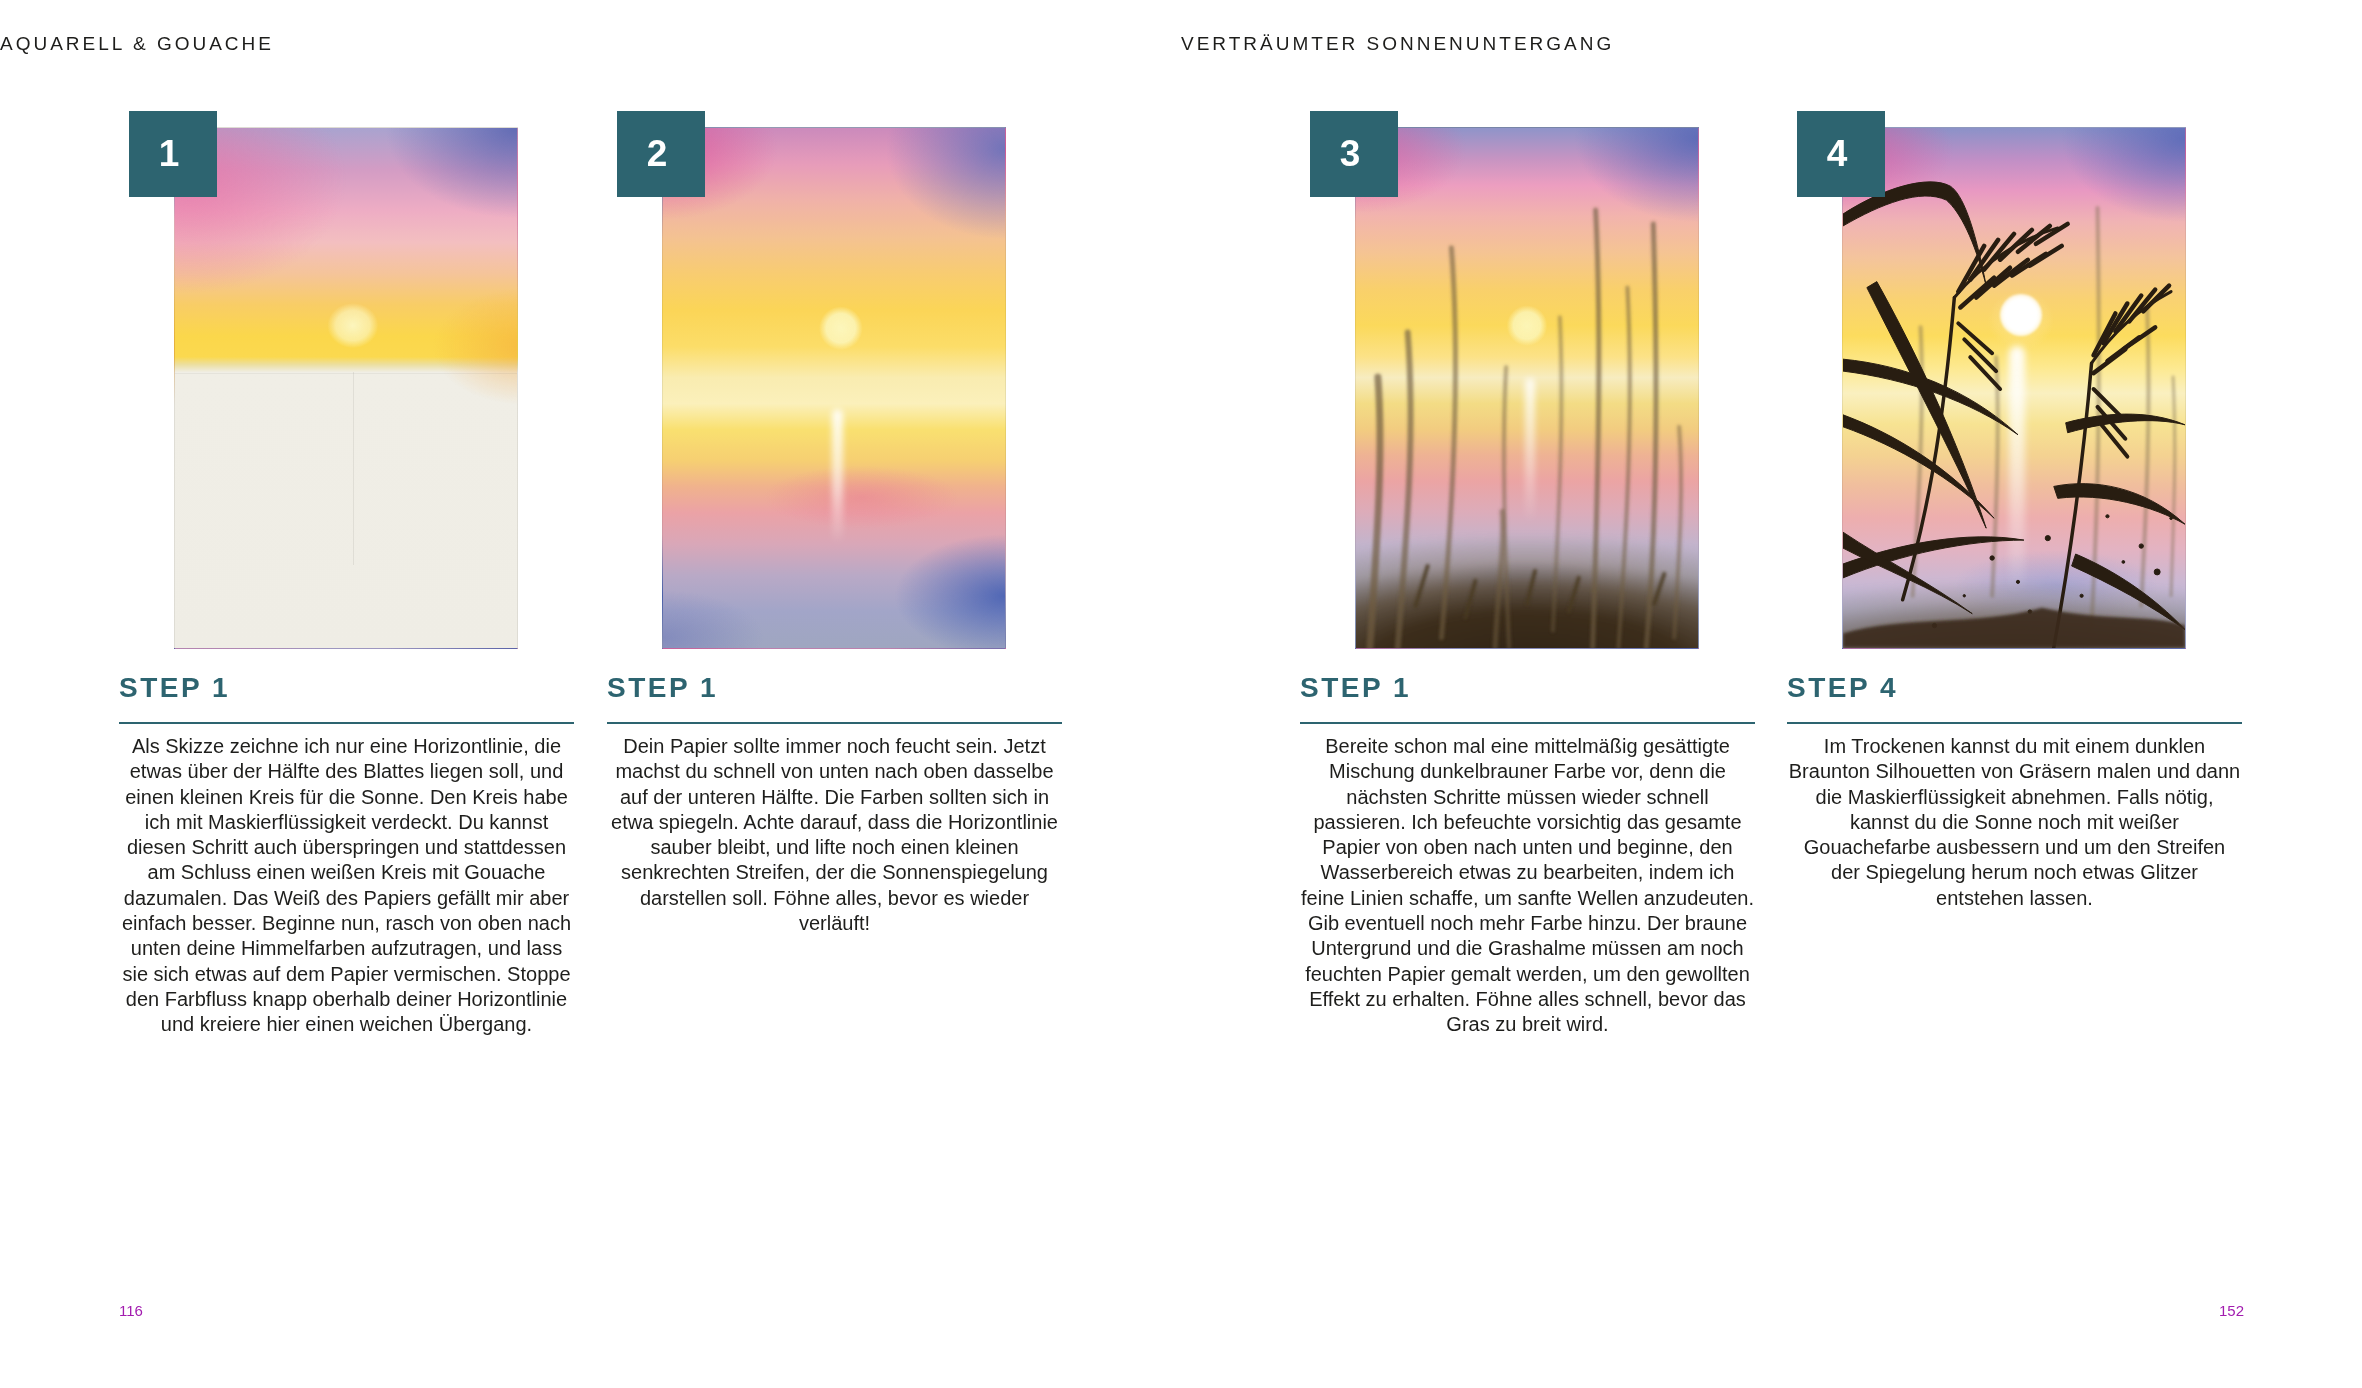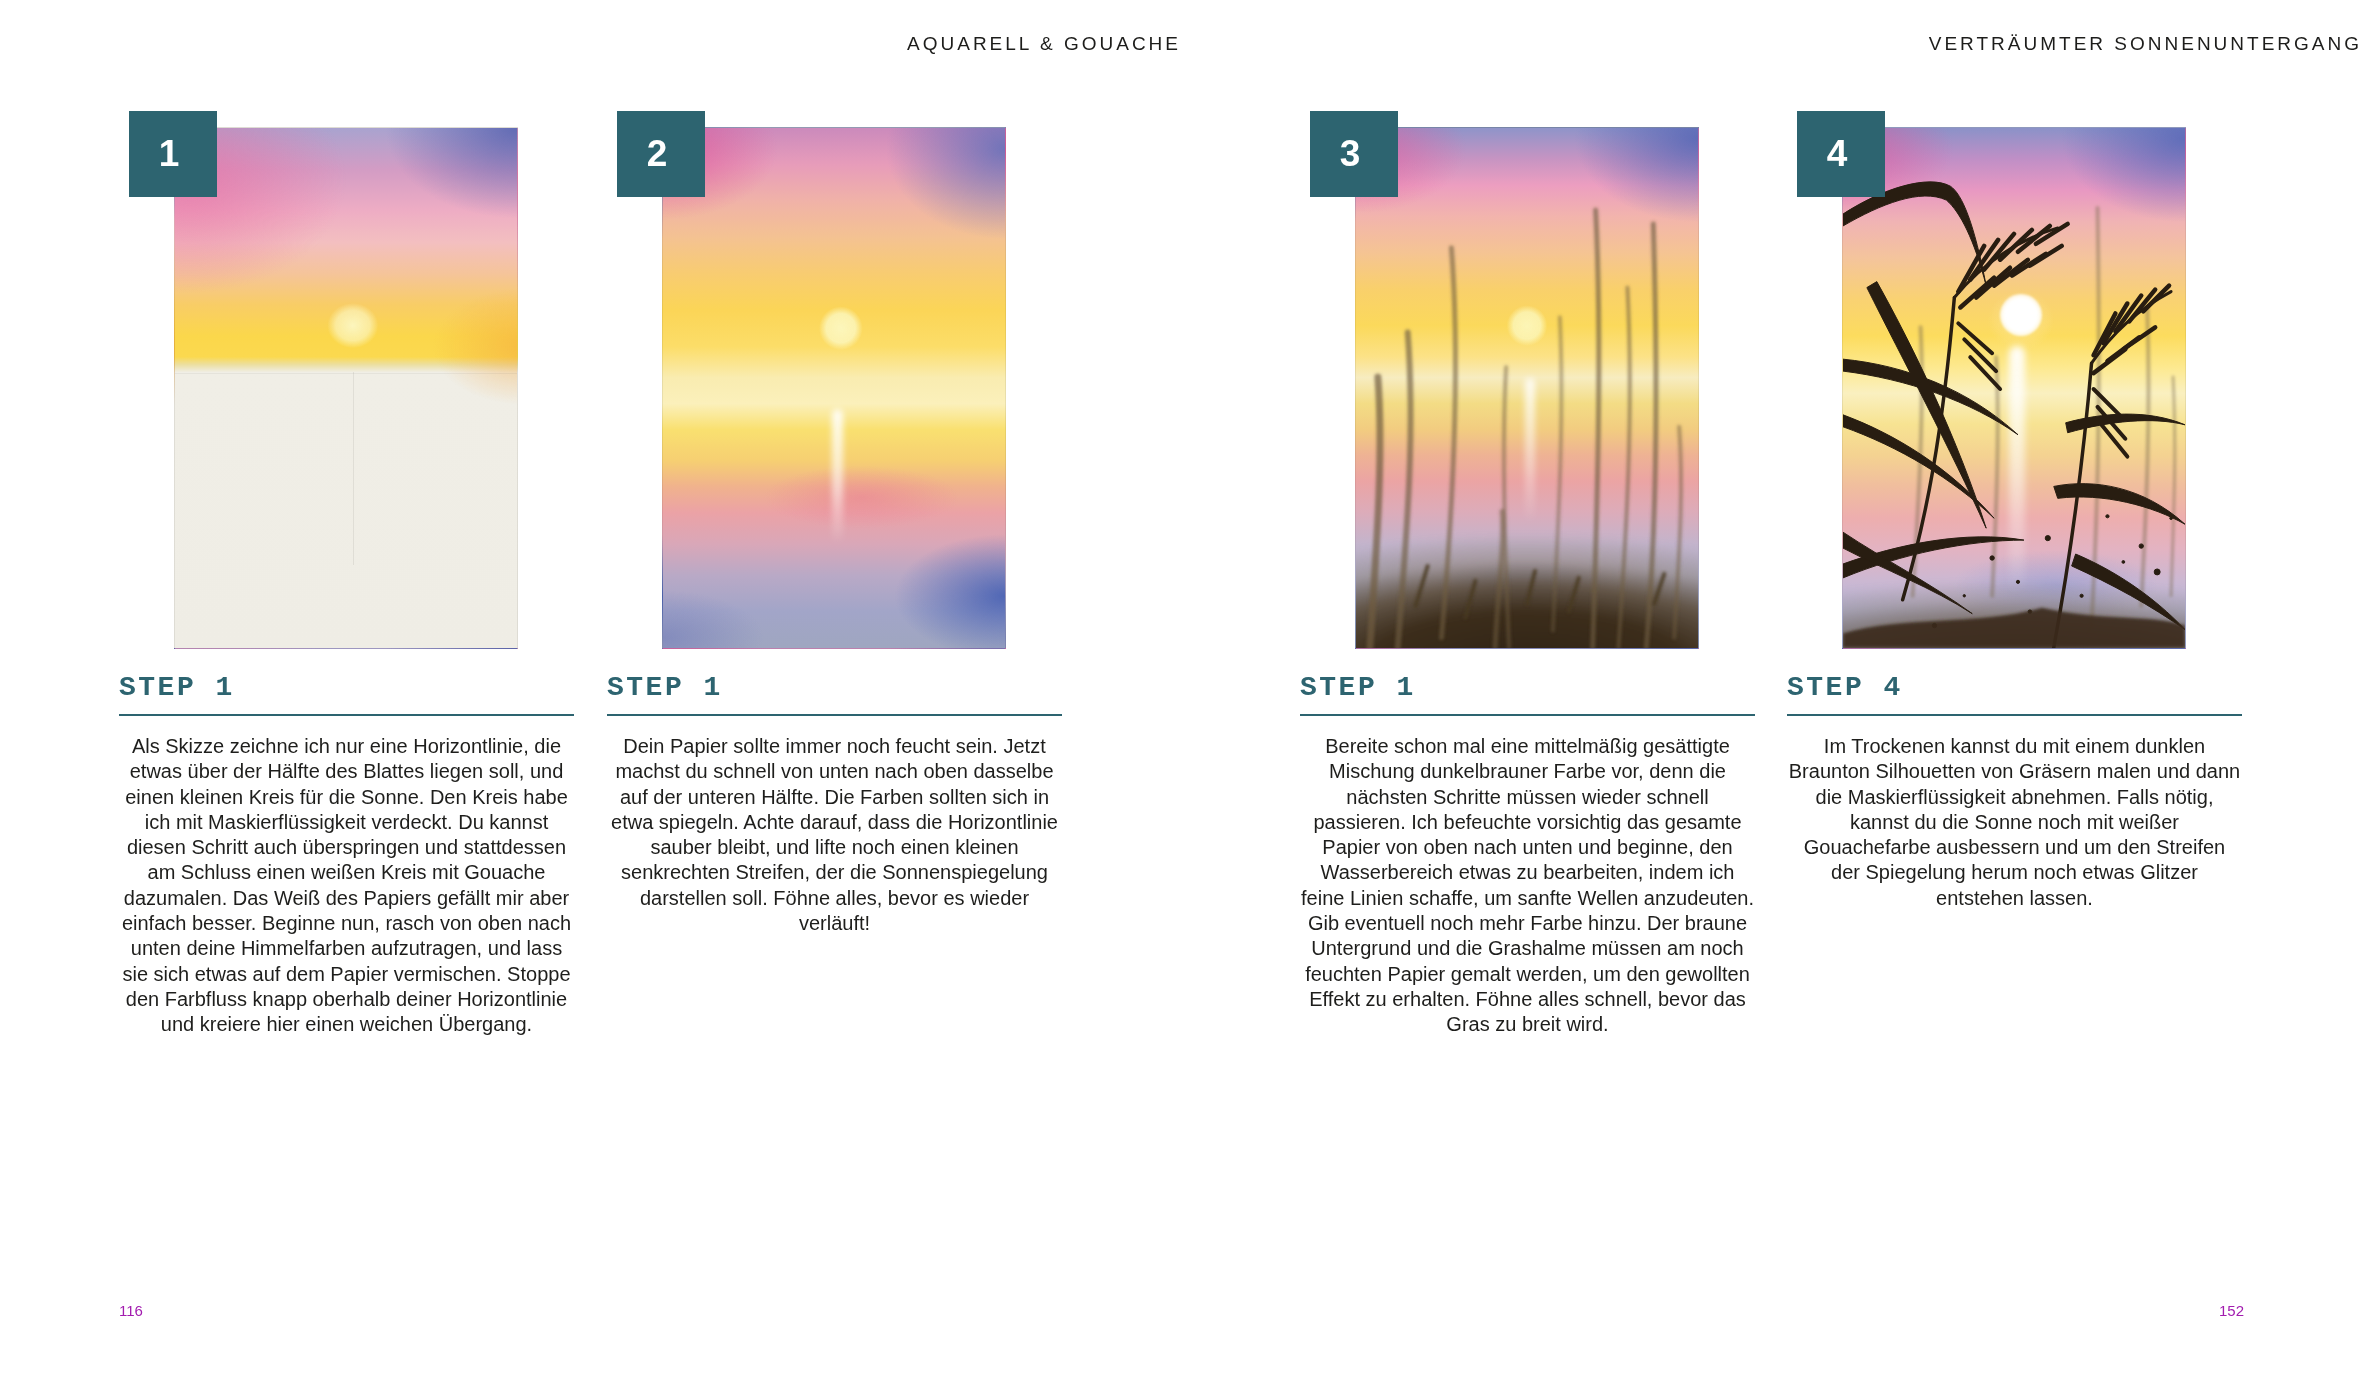--- a/index.html
+++ b/index.html
@@ -1,21 +1,21 @@
 <!DOCTYPE html>
 <html lang="de"><head>
 <meta charset="utf-8">
 <style>
   html,body{margin:0;padding:0;}
   body{
     width:2362px;height:1388px;position:relative;background:#ffffff;
     font-family:"Liberation Sans",sans-serif;color:#1e1e1c;overflow:hidden;
   }
   .running-head{
-    position:absolute;top:33px;width:1181px;text-align:right;
+    position:absolute;top:33px;width:1181px;text-align:left;
     font-size:19px;letter-spacing:3px;color:#1d1d1b;font-weight:400;
   }
   .running-head.left{left:0;}
   .running-head.right{left:1181px;}
 
   .col{position:absolute;top:107px;width:455px;}
   .col1{left:119px;} .col2{left:607px;} .col3{left:1300px;} .col4{left:1787px;}
 
   .badge{
     position:absolute;left:10px;top:4px;width:88px;height:86px;z-index:3;
@@ -24,21 +24,21 @@
   }
   .art{
     position:absolute;left:55px;top:20px;width:344px;height:522px;z-index:1;
     overflow:hidden;border:1px solid rgba(0,0,0,0.07);box-sizing:border-box;
   }
   .art svg{position:absolute;left:0;top:0;width:100%;height:100%;}
 
   .step-head{
     position:absolute;top:567px;left:0;width:100%;
     color:#2d6470;font-size:28px;font-weight:700;letter-spacing:2.5px;line-height:1;
-    border-bottom:2px solid #2d6470;padding-bottom:12px;font-family:Liberation Mono, monospace;
+    border-bottom:2px solid #2d6470;padding-bottom:20px;
   }
   .step-body{
     position:absolute;top:627px;left:0;width:100%;
     font-size:20px;line-height:25.3px;color:#1e1e1c;text-align:center;
   }
   .pageno{position:absolute;top:1302px;font-size:15px;color:#a21caf;}
   .pageno.left{left:119px;}
   .pageno.right{right:118px;}
 
   

